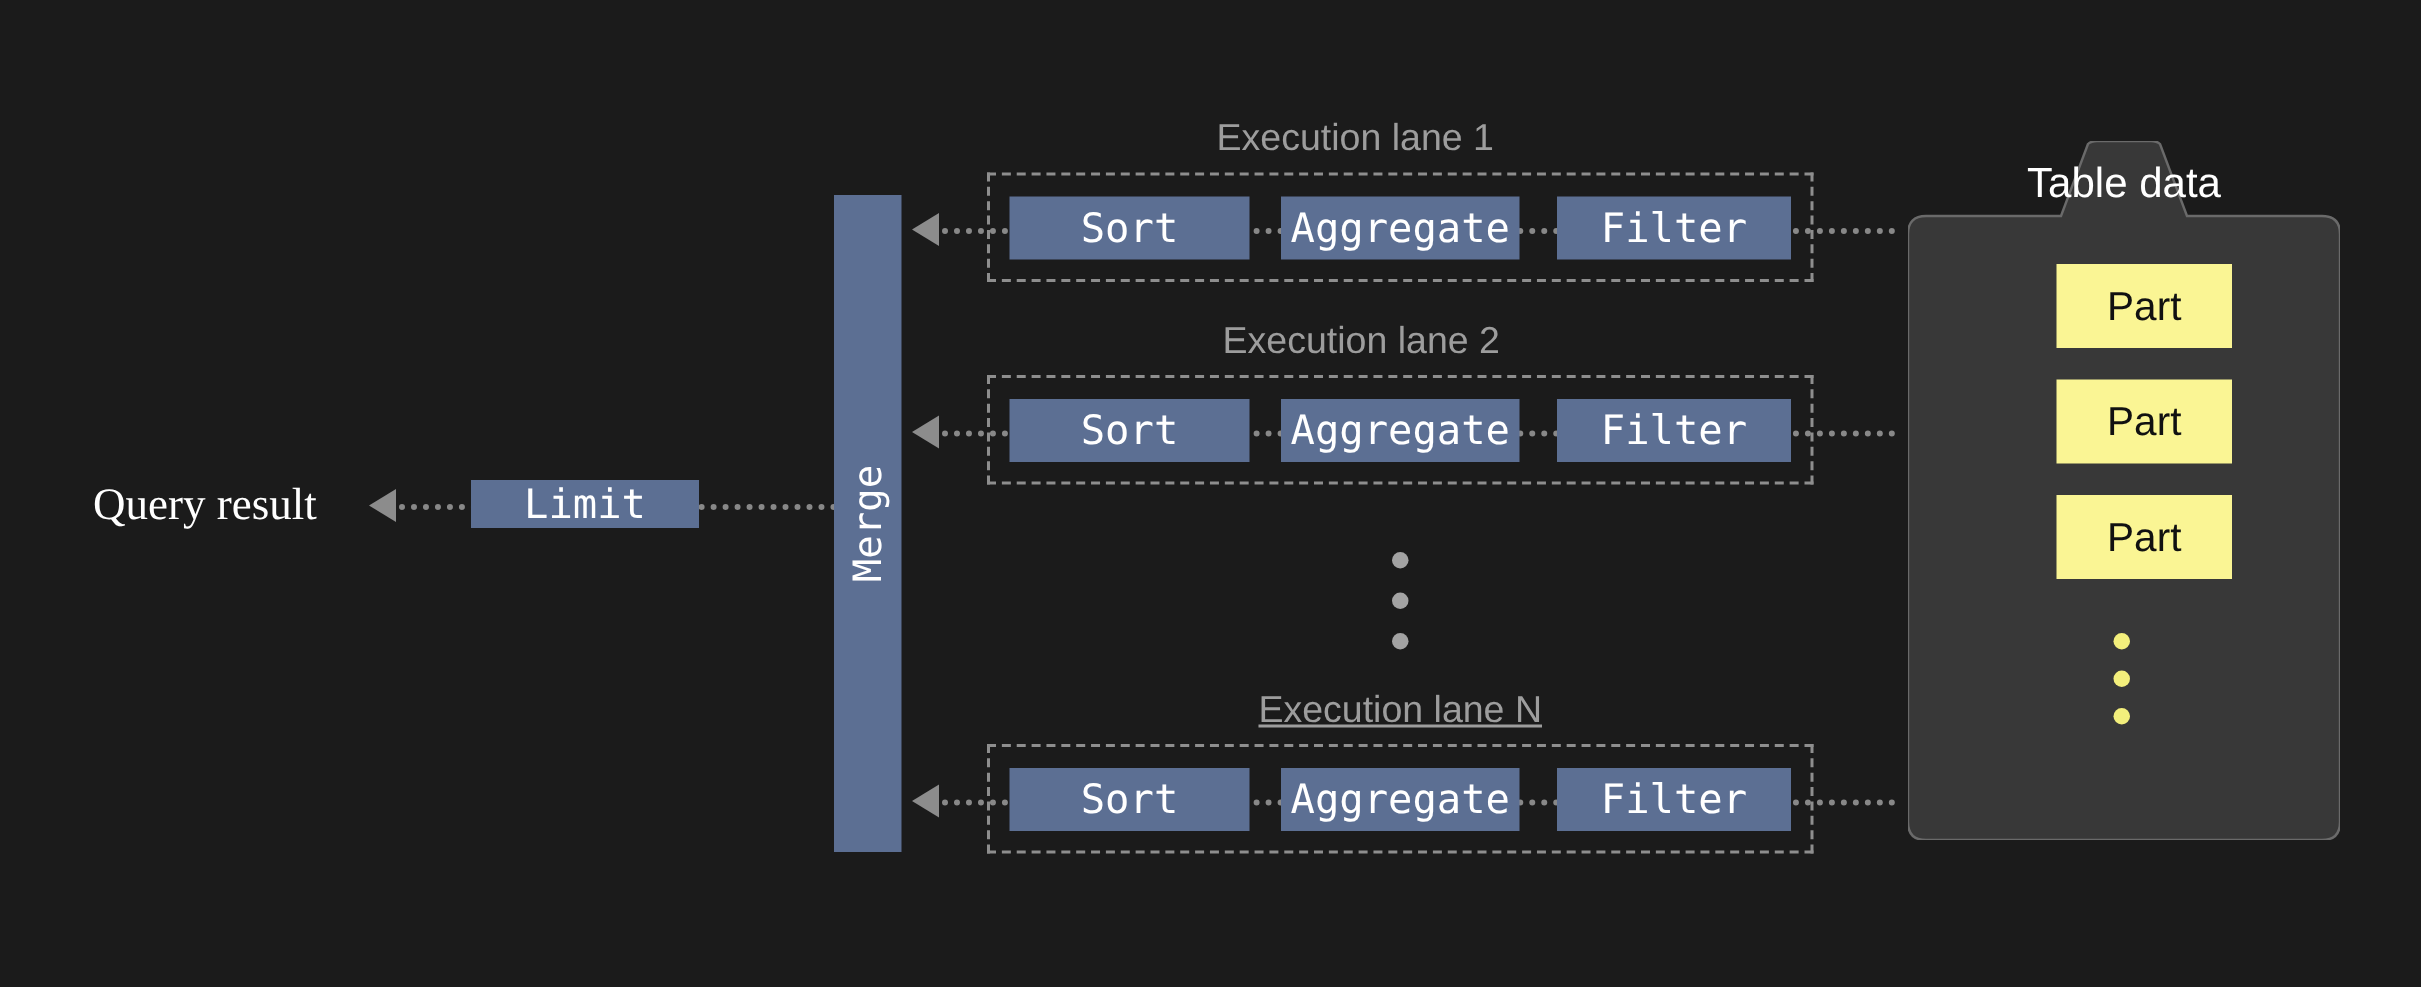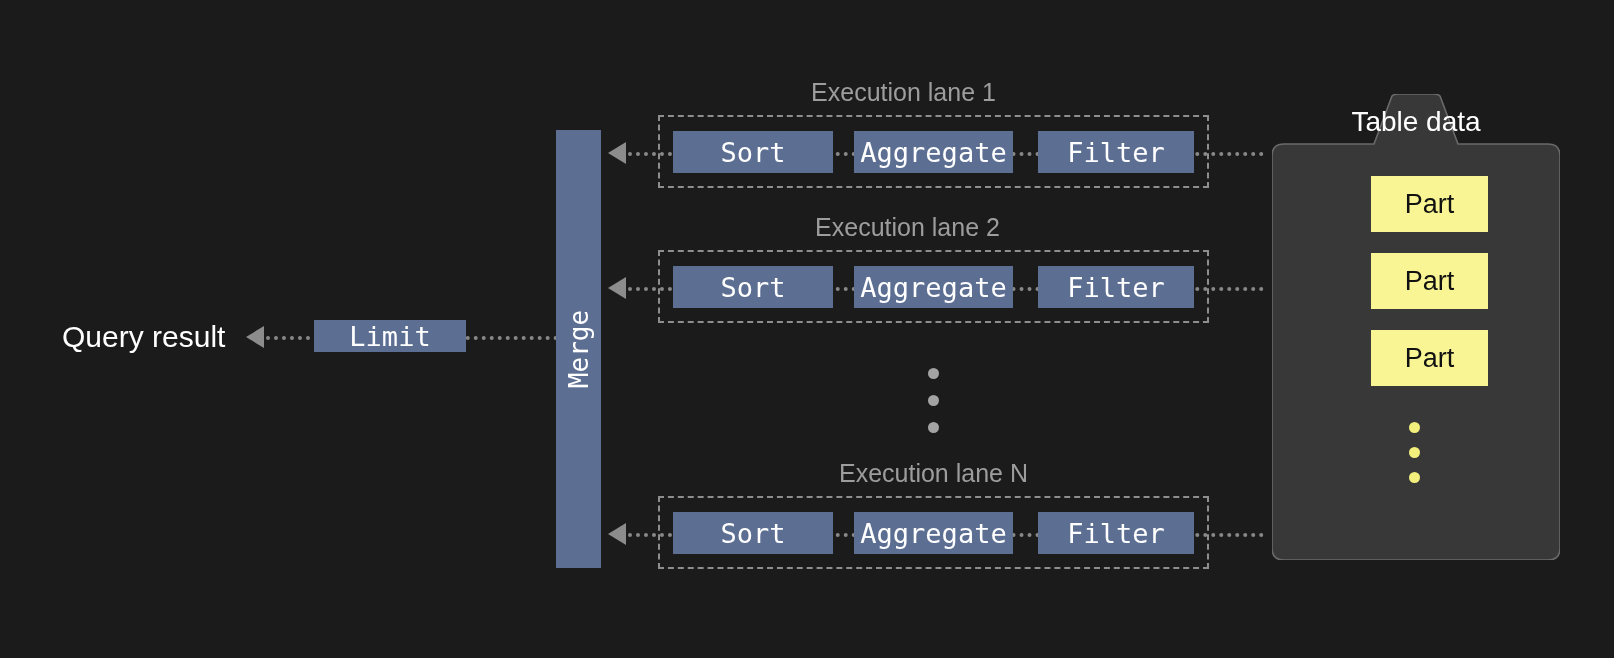--- a/index.html
+++ b/index.html
@@ -90,21 +90,21 @@
     text-align: center;
   }
 
   
   #query-result {
     position: absolute;
     left: 62px;
     top: 320px;
     color: #ffffff;
     font-size: 30px;
-    font-family: Liberation Sans, sans-serif;
+    font-family: Liberation Serif, serif;
     white-space: nowrap;
   }
 
   
   .dots {
     position: absolute;
     display: flex;
     flex-direction: column;
     align-items: center;
   }
@@ -217,21 +217,21 @@
   <div class="opbox" style="left:1038px; top:266px; width:156px; height:42px;">
     <span>Filter</span>
   </div>
 
   <div class="dots gray" style="left:928px; top:368px;">
     <span class="dot"></span>
     <span class="dot"></span>
     <span class="dot"></span>
   </div>
 
-  <div class="lane-title" style="left:658px; top:459px; width:551px;">Execution lane N</div>
+  <div class="lane-title" style="left:658px; top:459px; width:551px;text-decoration:underline;">Execution lane N</div>
 
   <div class="lane-box" style="left:658px; top:496px; width:551px; height:73px;"></div>
 
   <div class="arrow-left" style="left:608px; top:523px;"></div>
   <div class="dotline" style="left:628px; top:533px; width:636px;"></div>
 
   <div class="opbox" style="left:673px; top:512px; width:160px; height:42px;">
     <span>Sort</span>
   </div>
   <div class="opbox" style="left:854px; top:512px; width:159px; height:42px;">

